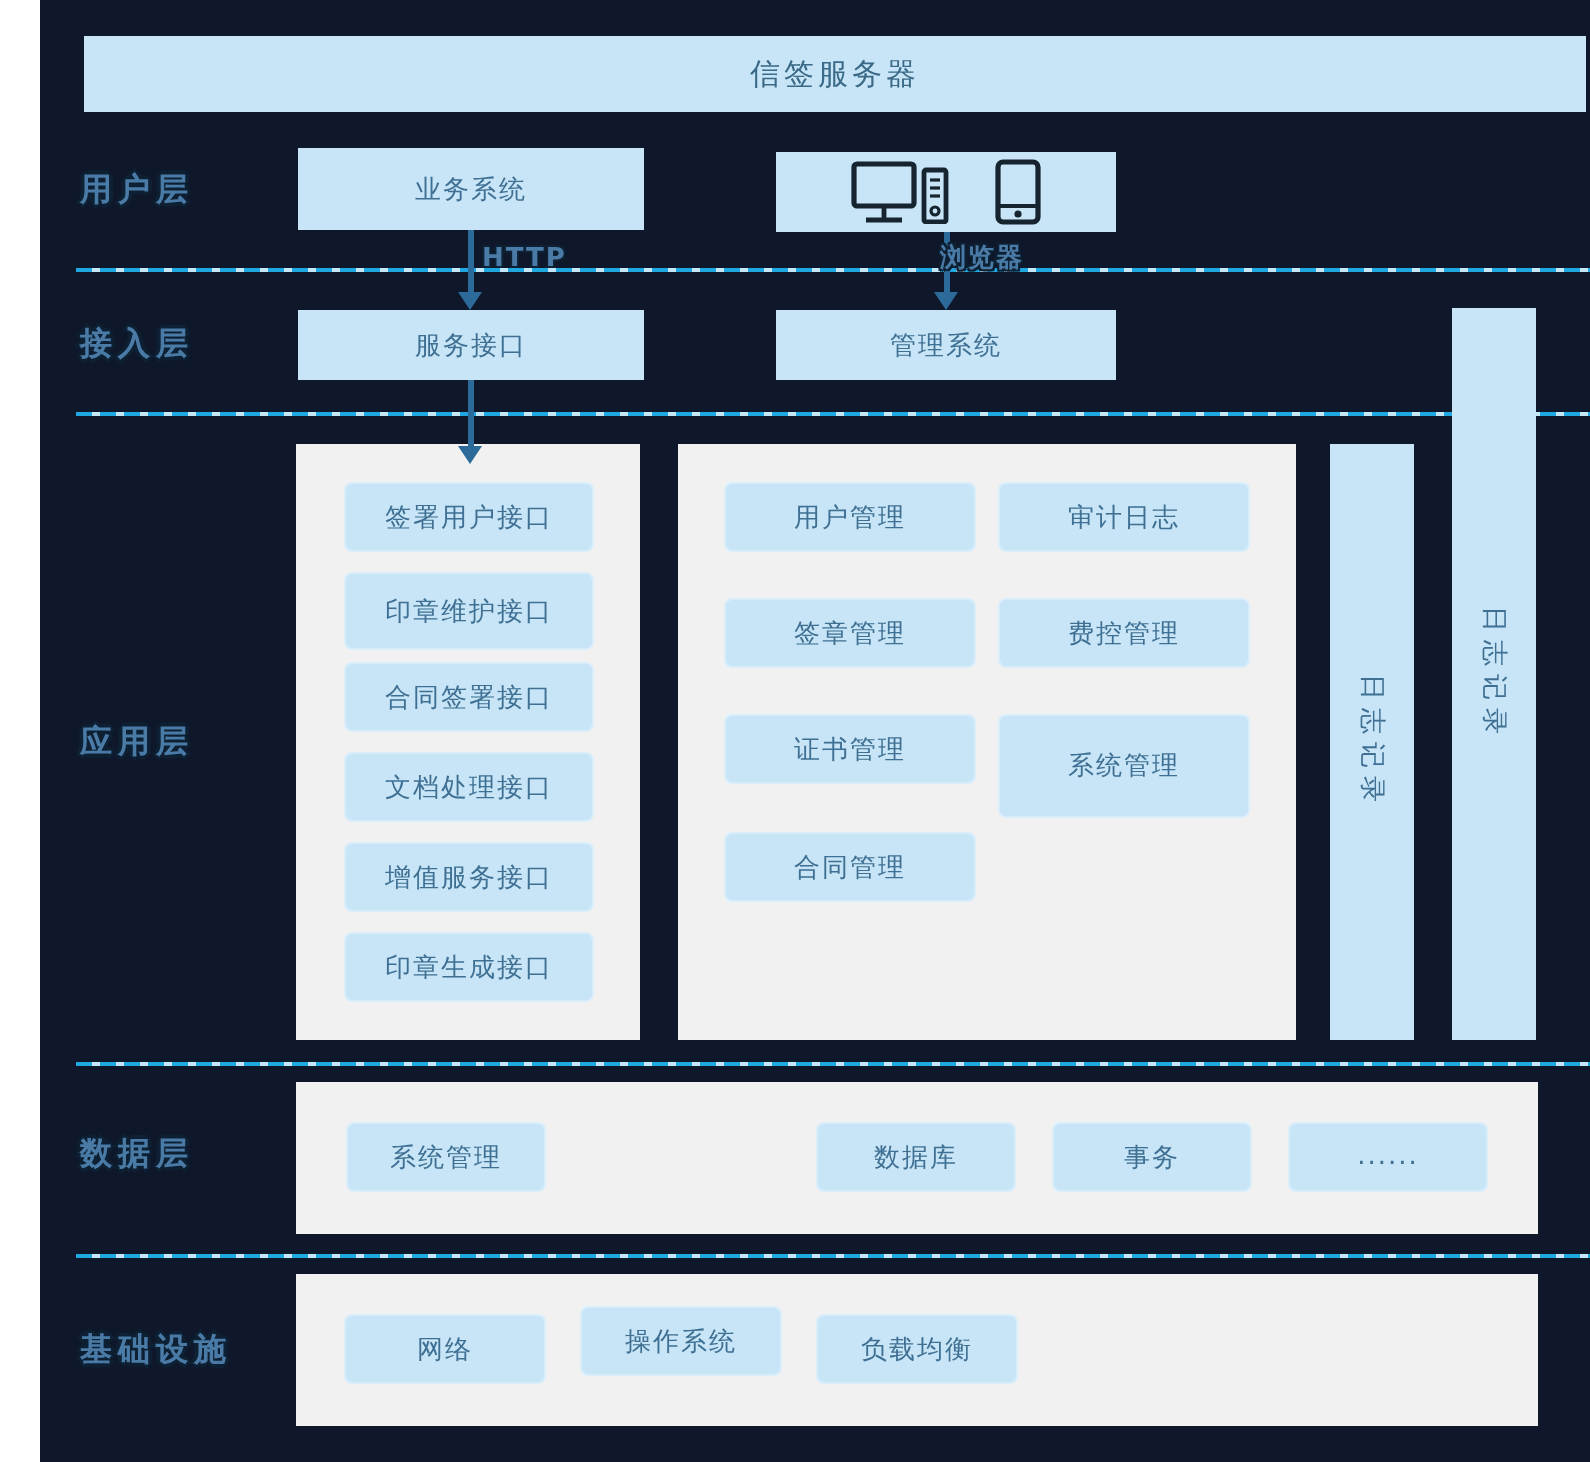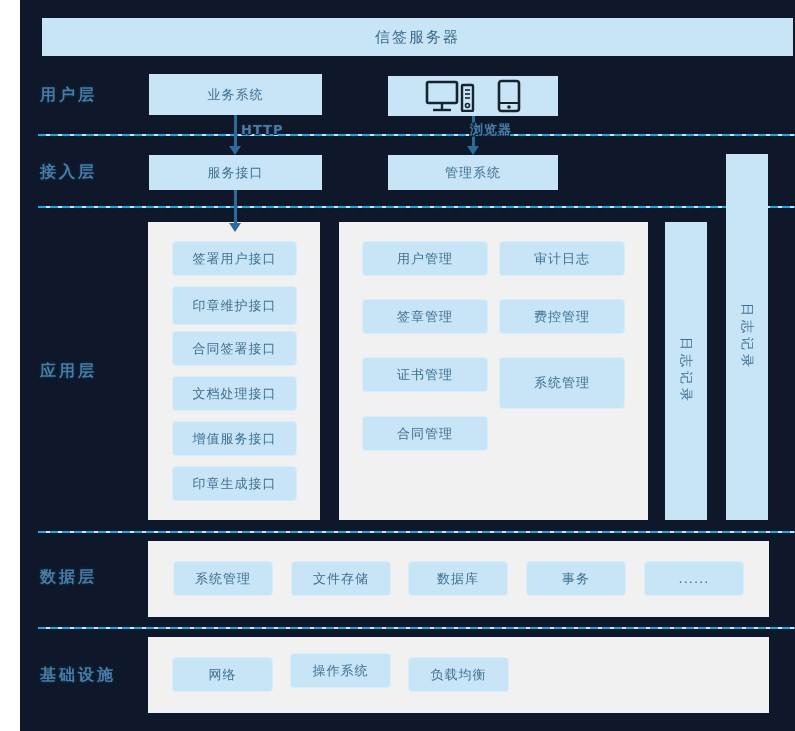--- a/index.html
+++ b/index.html
@@ -147,21 +147,20 @@
 
   <div class="abs vbar" style="left:645px;top:222px;width:42px;height:298px;">
     <div class="vtext">日志记录</div>
   </div>
   <div class="abs vbar" style="left:706px;top:154px;width:42px;height:366px;">
     <div class="vtext">日志记录</div>
   </div>
 
   <div class="abs panel" style="left:128px;top:541px;width:621px;height:76px;">
     <div class="abs bluebox rounded" style="left:25px;top:20px;width:100px;height:35px;">系统管理</div>
-    <div class="abs bluebox rounded" style="left:143px;top:20px;width:100px;height:35px;">文件存储</div>
     <div class="abs bluebox rounded" style="left:260px;top:20px;width:100px;height:35px;">数据库</div>
     <div class="abs bluebox rounded" style="left:378px;top:20px;width:100px;height:35px;">事务</div>
     <div class="abs bluebox rounded" style="left:496px;top:20px;width:100px;height:35px;">......</div>
   </div>
 
   <div class="abs panel" style="left:128px;top:637px;width:621px;height:76px;">
     <div class="abs bluebox rounded" style="left:24px;top:20px;width:101px;height:35px;">网络</div>
     <div class="abs bluebox rounded" style="left:142px;top:16px;width:101px;height:35px;">操作系统</div>
     <div class="abs bluebox rounded" style="left:260px;top:20px;width:101px;height:35px;">负载均衡</div>
   </div>

